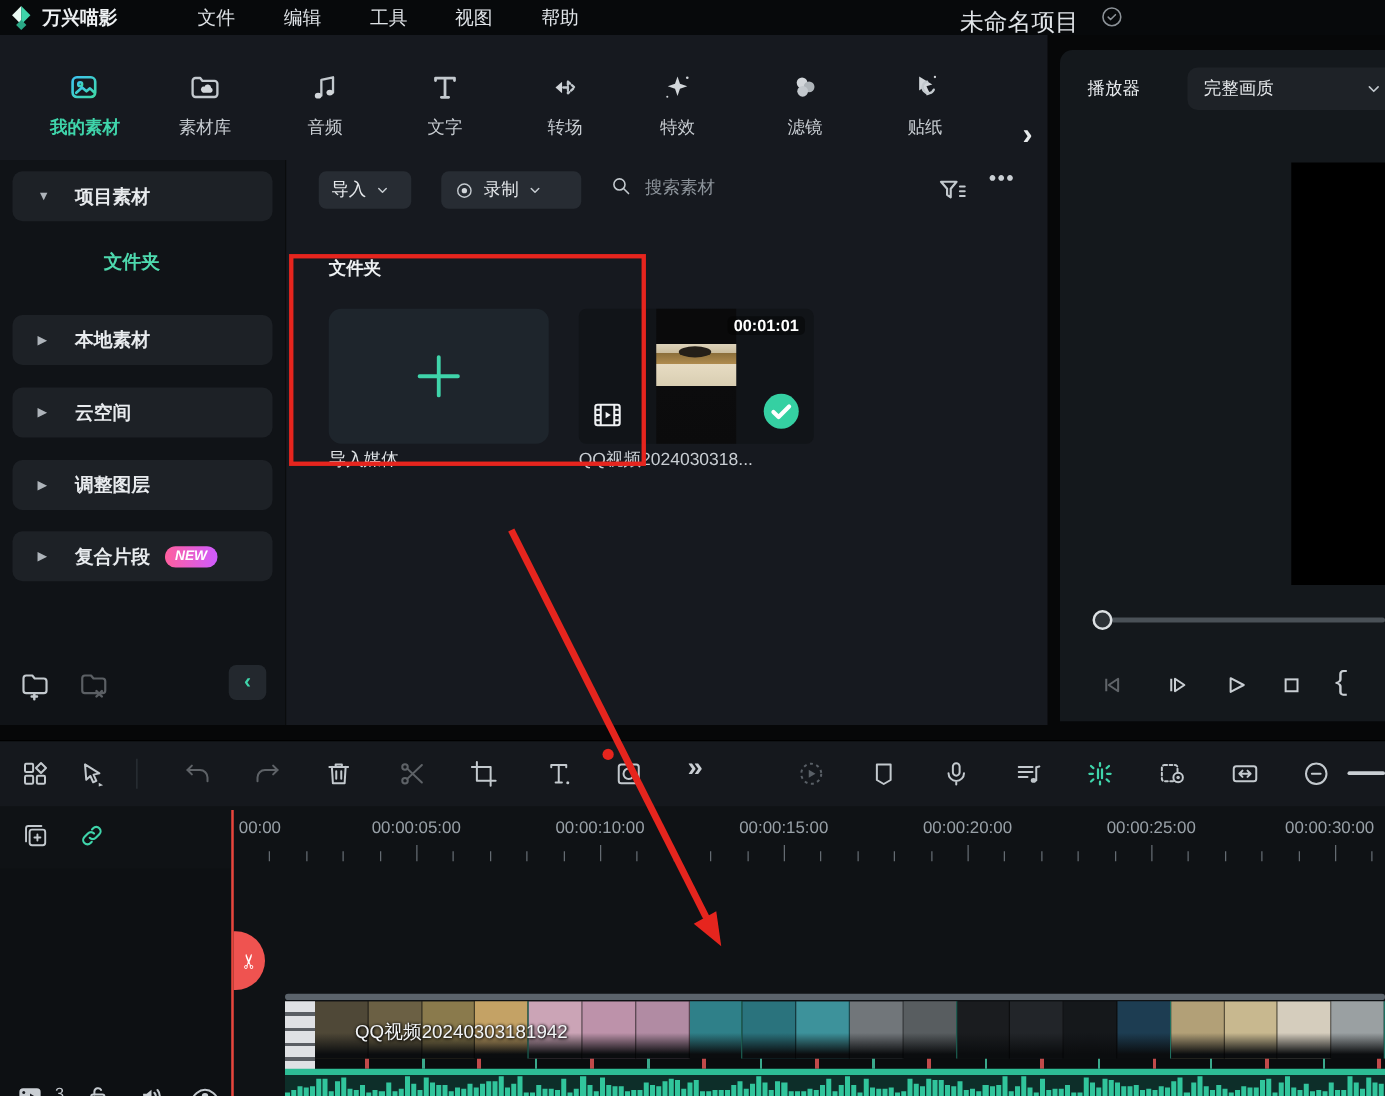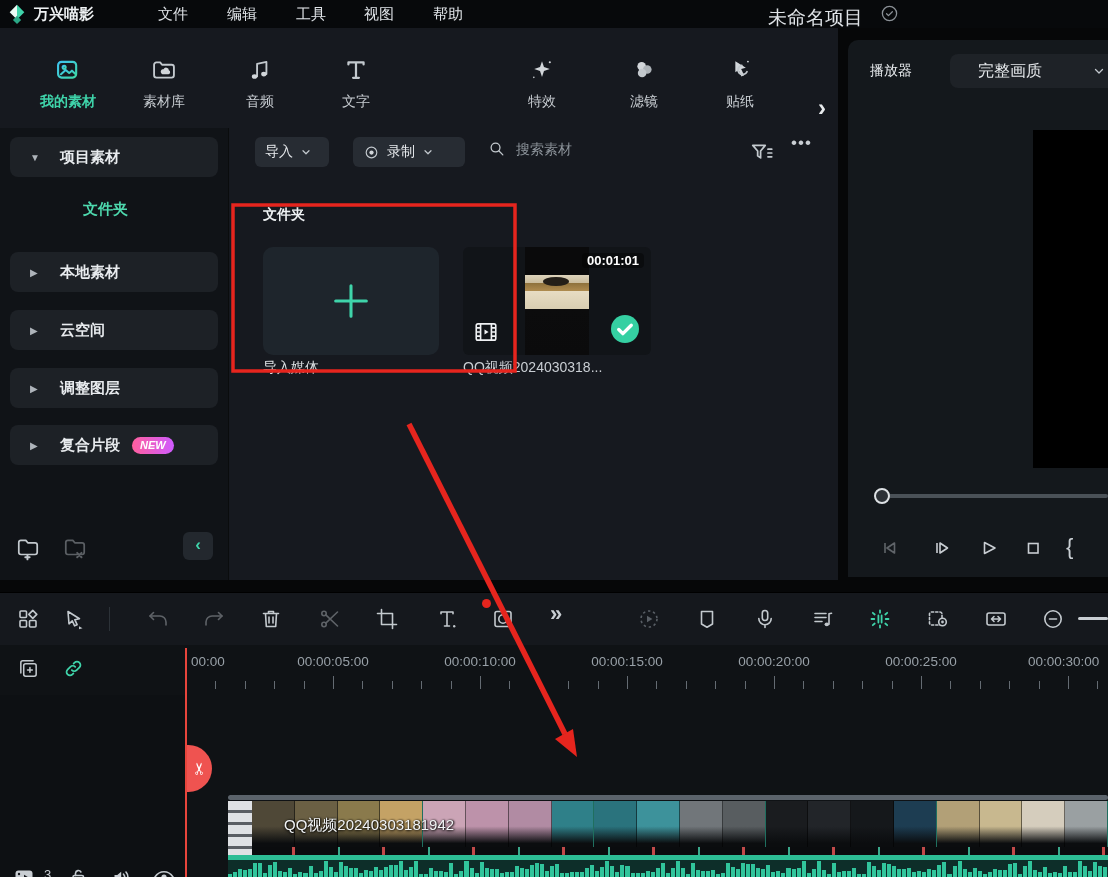--- a/index.html
+++ b/index.html
@@ -47,24 +47,24 @@
   #import-label{position:absolute;left:34px;top:231px;font-size:14px;color:#dfe3e6;text-align:center;}
   #video-card{position:absolute;left:234px;top:119px;width:188px;height:108px;background:#111418;border-radius:6px;cursor:pointer;}
   #vthumb{position:absolute;left:62px;top:0;width:64px;height:108px;
      background:linear-gradient(180deg,#0a0a0b 0%,#0a0a0b 26%,#ddd3bb 26%,#cbbd9d 33%,#8c6f3a 33%,#b08c4f 41%,#e7dcc3 41%,#d9ceb2 57%,#0c0c0d 57%,#0b0b0c 100%);}
   #vthumb .blob{position:absolute;left:18px;top:30px;width:26px;height:9px;border-radius:50%;background:#241f18;}
   #vduration{position:absolute;right:7px;top:6px;font-size:13px;font-weight:bold;color:#fff;background:rgba(0,0,0,.4);padding:0 5px;border-radius:4px;}
   #vfilm{position:absolute;left:10px;bottom:10px;width:26px;height:26px;}
   #vcheck{position:absolute;right:10px;bottom:10px;width:32px;height:32px;}
   #video-label{position:absolute;left:234px;top:231px;width:188px;font-size:14px;color:#c9ced3;white-space:nowrap;overflow:hidden;}
   
-  #player{left:848px;top:40px;width:260px;height:537px;background:#14181c;border-radius:10px 0 0 0;}
+  #player{left:848px;top:40px;width:260px;height:537px;background:#14181c;border-radius:10px 0 0 0;font-family:Liberation Mono, monospace;}
   #player-title{position:absolute;left:22px;top:22px;font-size:14px;color:#e8ebee;}
   #quality{position:absolute;left:102px;top:14px;width:170px;height:34px;background:#1e2227;border-radius:8px;display:flex;align-items:center;cursor:pointer;}
-  #quality span{margin-left:28px;font-size:16px;color:#e6e9ec;}
+  #quality span{margin-left:13px;font-size:14px;color:#e6e9ec;}
   #quality .qchev{position:absolute;left:142px;top:10px;width:14px;height:14px;}
   #preview-black{position:absolute;left:185px;top:90px;width:75px;height:338px;background:#000;}
   #seek-track{position:absolute;left:35px;top:454px;width:225px;height:4px;background:#4a5157;border-radius:2px;cursor:pointer;}
   #seek-knob{position:absolute;left:26px;top:448px;width:16px;height:16px;border-radius:50%;background:#2c3136;border:2.5px solid #dde1e4;box-sizing:border-box;cursor:pointer;}
   .pbtn{position:absolute;top:496px;width:24px;height:24px;cursor:pointer;}
   #brace-btn{position:absolute;left:218px;top:494px;font-size:22px;color:#c9ced3;cursor:pointer;}
   
   #toolbar{left:0;top:592px;width:1108px;height:53px;background:#15181d;border-top:1px solid #000;}
   .tb{position:absolute;top:14px;width:24px;height:24px;cursor:pointer;}
   #tb-divider{position:absolute;left:109px;top:14px;width:1px;height:24px;background:#2c3238;}
@@ -158,20 +158,28 @@
           <ellipse cx="7.3" cy="17.6" rx="2.3" ry="2" fill="#d2d6da" stroke="none"></ellipse>
           <ellipse cx="15.3" cy="15.5" rx="2.3" ry="2" fill="#d2d6da" stroke="none"></ellipse>
       </svg>
       <span class="tlabel">音频</span>
     </div>
     <div class="tab" style="left:310px">
       <svg width="28" height="28" viewBox="0 0 24 24" class="ic" style="stroke-width:1.9">
         <path d="M5.5 7.2V5.5h13v1.7M12 5.5v13M9.5 18.7h5"></path>
       </svg>
       <span class="tlabel">文字</span>
+    </div>
+    <div class="tab" style="left:406px">
+      <svg width="28" height="28" viewBox="0 0 24 24" class="ic">
+        <path d="M10 8L5.5 12l4.5 4z" fill="#d2d6da" stroke="none"></path>
+          <path d="M14 8l4.5 4L14 16z" stroke-dasharray="2 1.6"></path>
+          <path d="M10.8 12h2.6"></path>
+      </svg>
+      <span class="tlabel">转场</span>
     </div>
     <div class="tab" style="left:496px">
       <svg width="28" height="28" viewBox="0 0 24 24" class="ic">
         <path d="M12 4.5l1.7 5 5 1.7-5 1.7-1.7 5-1.7-5-5-1.7 5-1.7z" fill="#d2d6da" stroke="none"></path>
           <circle cx="18.7" cy="5.3" r=".9" fill="#d2d6da" stroke="none"></circle>
           <circle cx="5" cy="18.3" r=".7" fill="#d2d6da" stroke="none"></circle>
       </svg>
       <span class="tlabel">特效</span>
     </div>
     <div class="tab" style="left:598px">

